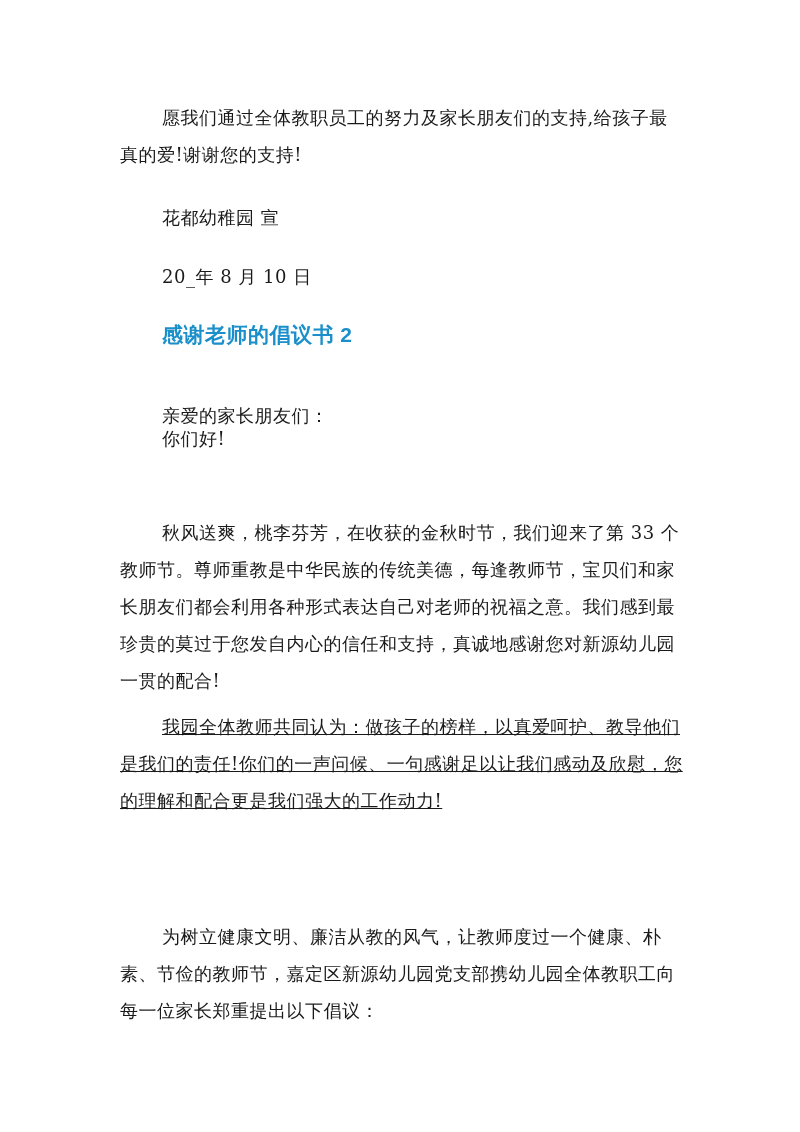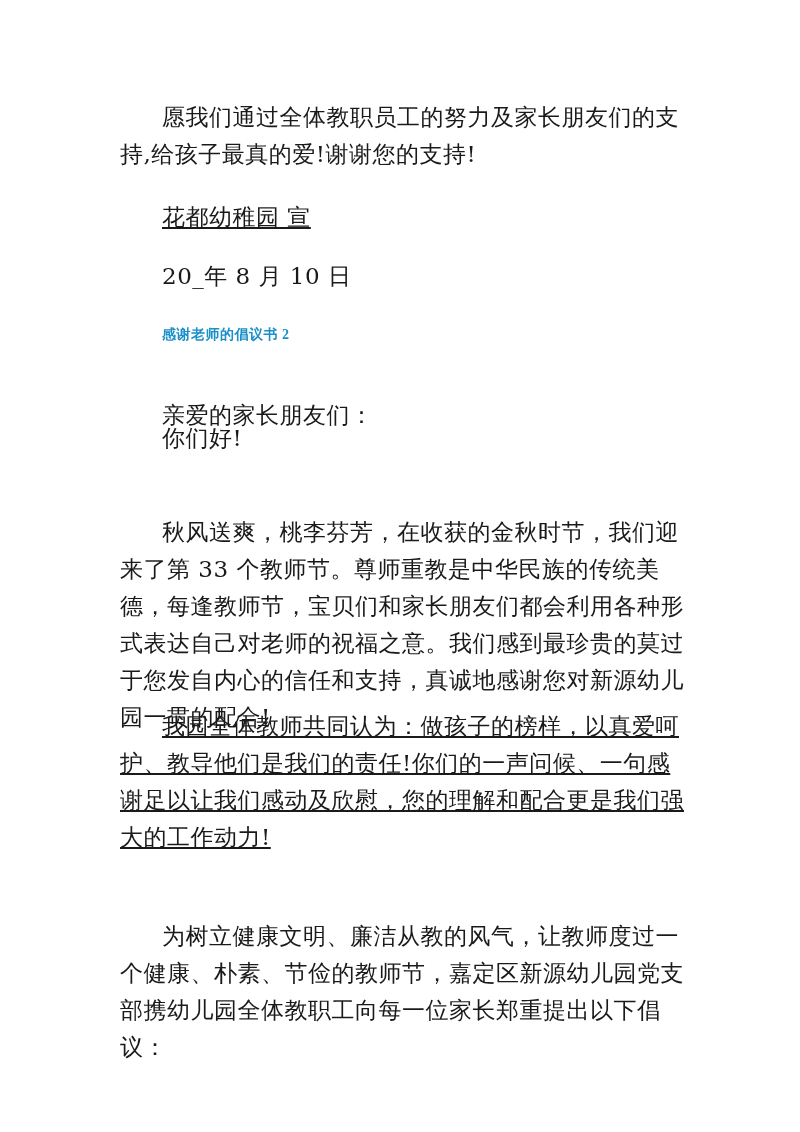--- a/index.html
+++ b/index.html
@@ -18,40 +18,40 @@
     .page {
       position: absolute;
       left: 120px;
       top: 0;
       width: 564px;
     }
     .para {
       position: absolute;
       left: 0;
       width: 564px;
-      font-size: 23px;
+      font-size: 18px;
       line-height: 37px;
       margin: 0;
       text-indent: 42px;
       letter-spacing: 0.5px;
       word-break: break-all;
     }
     .heading {
       color: #1a8fc9;
-      font-family: Liberation Serif, serif;
+      font-family: Liberation Sans, sans-serif;
       font-weight: bold;
-      font-size: 14px;
+      font-size: 21px;
     }
   </style>
 </head>
 <body>
 
 <div class="page">
   <p class="para" style="top:99px;">愿我们通过全体教职员工的努力及家长朋友们的支持,给孩子最真的爱!谢谢您的支持!</p>
-  <p class="para" style="top:199px;text-decoration:underline;">花都幼稚园 宣</p>
+  <p class="para" style="top:199px;">花都幼稚园 宣</p>
   <p class="para" style="top:258px;">20_年 8 月 10 日</p>
   <p class="para heading" style="top:316px;">感谢老师的倡议书 2</p>
   <p class="para" style="top:387px;margin-top:10px;">亲爱的家长朋友们：</p>
   <p class="para" style="top:420px;">你们好!</p>
   <p class="para" style="top:488px;margin-top:26px;">秋风送爽，桃李芬芳，在收获的金秋时节，我们迎来了第 33 个教师节。尊师重教是中华民族的传统美德，每逢教师节，宝贝们和家长朋友们都会利用各种形式表达自己对老师的祝福之意。我们感到最珍贵的莫过于您发自内心的信任和支持，真诚地感谢您对新源幼儿园一贯的配合!</p>
   <p class="para" style="top:708px;text-decoration:underline;">我园全体教师共同认为：做孩子的榜样，以真爱呵护、教导他们是我们的责任!你们的一声问候、一句感谢足以让我们感动及欣慰，您的理解和配合更是我们强大的工作动力!</p>
   <p class="para" style="top:900px;margin-top:18px;">为树立健康文明、廉洁从教的风气，让教师度过一个健康、朴素、节俭的教师节，嘉定区新源幼儿园党支部携幼儿园全体教职工向每一位家长郑重提出以下倡议：</p>
 </div>
 
 </body></html>

